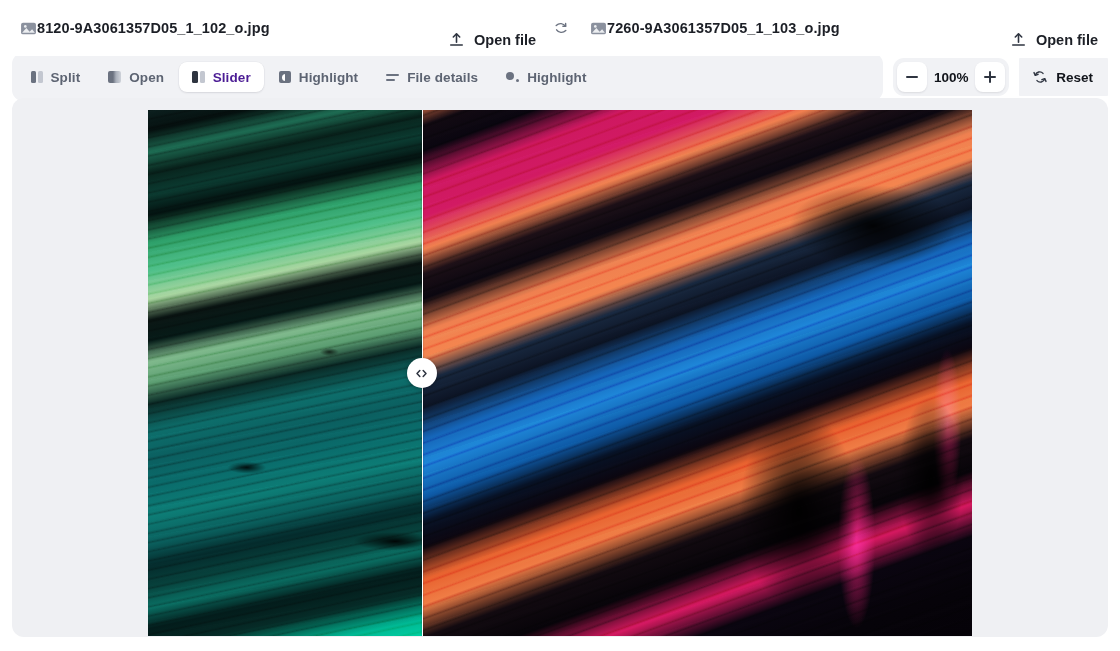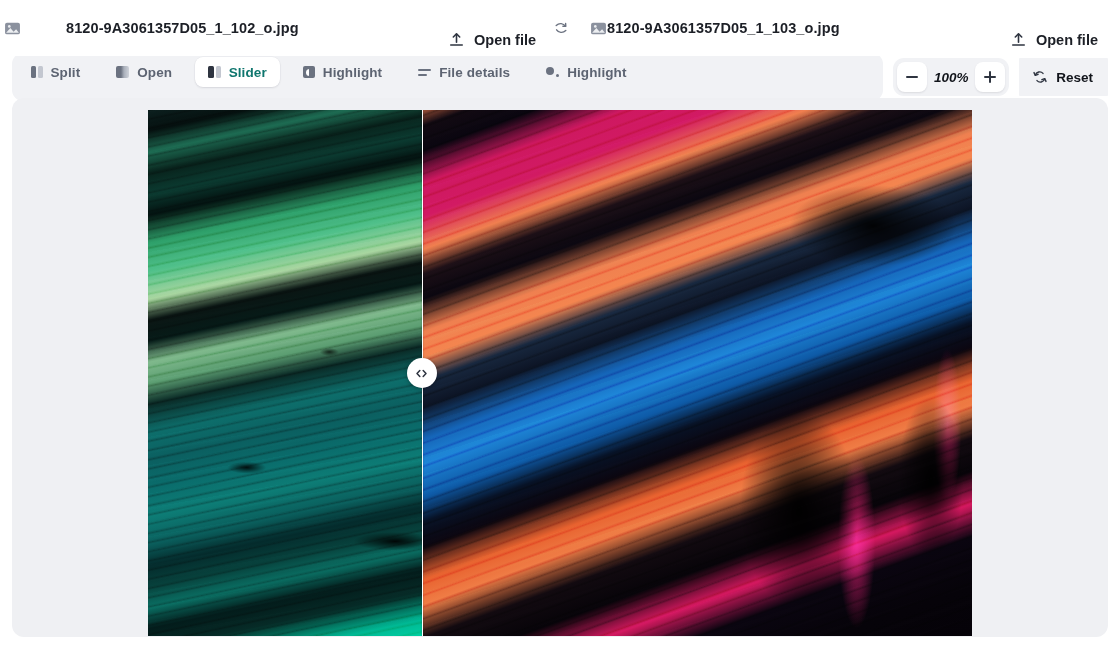--- a/index.html
+++ b/index.html
@@ -58,46 +58,47 @@
     border-radius: 7px;
     margin-top: 23px;
   }
   .open-file .label {
     font-size: 14.5px;
     font-weight: 700;
     color: #1c1f26;
     white-space: nowrap;
   }
 
-  .hdr-left  { position: absolute; left: 4px;  display: flex; align-items: center; gap: 45px; }
+  .hdr-left  { position: absolute; left: 20px;  display: flex; align-items: center; }
   .hdr-openA { position: absolute; left: 444px; display: flex; align-items: center; }
   .hdr-swap  { position: absolute; left: 550px; display: flex; align-items: center;
                cursor: pointer; padding: 3px; border-radius: 6px; }
   .hdr-mid   { position: absolute; left: 590px; display: flex; align-items: center; }
   .hdr-openB { position: absolute; right: 18px; display: flex; align-items: center; }
 
   
   .toolbar {
     flex: 0 0 42px;
     height: 42px;
     display: flex;
     align-items: center;
     padding: 0 12px;
     gap: 10px;
     background: #ffffff;
   }
 
   .tabs {
     flex: 1 1 auto;
     display: flex;
+    align-items: center;
     height: 48px;
     background: #f1f2f5;
     border-radius: 11px;
     padding: 4px 6px;
-    gap: 10px;
+    gap: 2px;
   }
 
   .tab {
     display: flex;
     align-items: center;
     gap: 8px;
     height: 30px;
     padding: 0 13px;
     border-radius: 8px;
     cursor: pointer;
@@ -107,21 +108,21 @@
   .tab .tab-label {
     font-size: 13.5px;
     font-weight: 700;
     color: #5d6472;
     letter-spacing: 0.1px;
   }
   .tab.active {
     background: #ffffff;
     box-shadow: 0 1px 2px rgba(16,24,40,.10), 0 0 0 0.5px rgba(16,24,40,.04);
   }
-  .tab.active .tab-label { color: #0f766e; }
+  .tab.active .tab-label { color: #4c1d95; }
 
   
   .gi { display: inline-flex; align-items: center; gap: 1.5px; }
   .gi .blk { width: 5px; height: 12px; border-radius: 1.5px; background: #6b7280; }
   .gi .blk.light { background: #c3c7d0; }
   .gi .blk.wide  { width: 6px; }
   .gi.act .blk        { background: #2e3440; }
   .gi.act .blk.light  { background: #c3c7d0; }
 
   .gi-fade {
@@ -183,21 +184,20 @@
   .zbtn .plus::before { left: 0; top: 5.1px; width: 12px; height: 1.8px; }
   .zbtn .plus::after  { top: 0; left: 5.1px; height: 12px; width: 1.8px; }
 
   .zoom-value {
     font-size: 13.5px;
     font-weight: 700;
     color: #11141a;
     min-width: 44px;
     text-align: center;
     user-select: none;
-    font-style: italic;
   }
 
   .reset-pill {
     display: flex;
     align-items: center;
     gap: 8px;
     height: 38px;
     padding: 0 15px 0 13px;
     background: #f1f2f5;
     border-radius: 1px;
@@ -424,21 +424,21 @@
     </div>
 
     <div class="hdr-mid">
       <span class="icon img-icon">
         <svg width="17" height="17" viewBox="0 0 16 16">
           <rect x="1" y="2.5" width="14" height="11" rx="1.8" fill="#8b919e"></rect>
           <circle cx="5" cy="6" r="1.25" fill="#eceef1"></circle>
           <path d="M2 12 L6 7.6 L9 11 L11.4 8.8 L14 12 Z" fill="#eceef1"></path>
         </svg>
       </span>
-      <span class="file-name">8120-9A3061357D05_1_103_o.jpg</span>
+      <span class="file-name">7260-9A3061357D05_1_103_o.jpg</span>
     </div>
 
     <div class="hdr-openB open-file">
       <span class="icon">
         <svg width="17" height="17" viewBox="0 0 16 16" fill="none" stroke="#2e3440" stroke-width="1.5" stroke-linecap="round" stroke-linejoin="round">
           <path d="M8 10.5 V3"></path>
           <path d="M5 5.6 L8 2.6 L11 5.6"></path>
           <path d="M2.6 13.2 H13.4"></path>
         </svg>
       </span>

